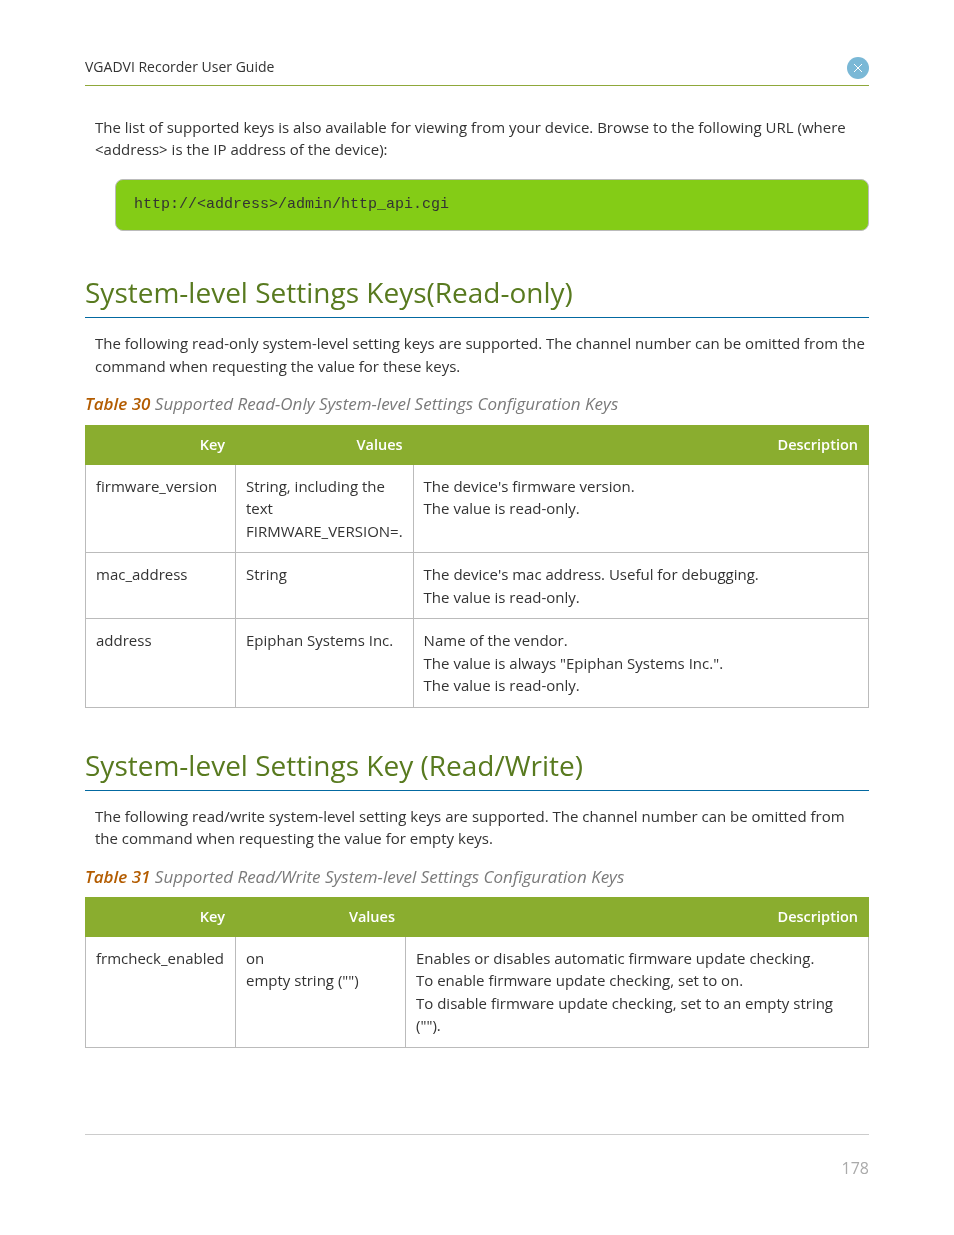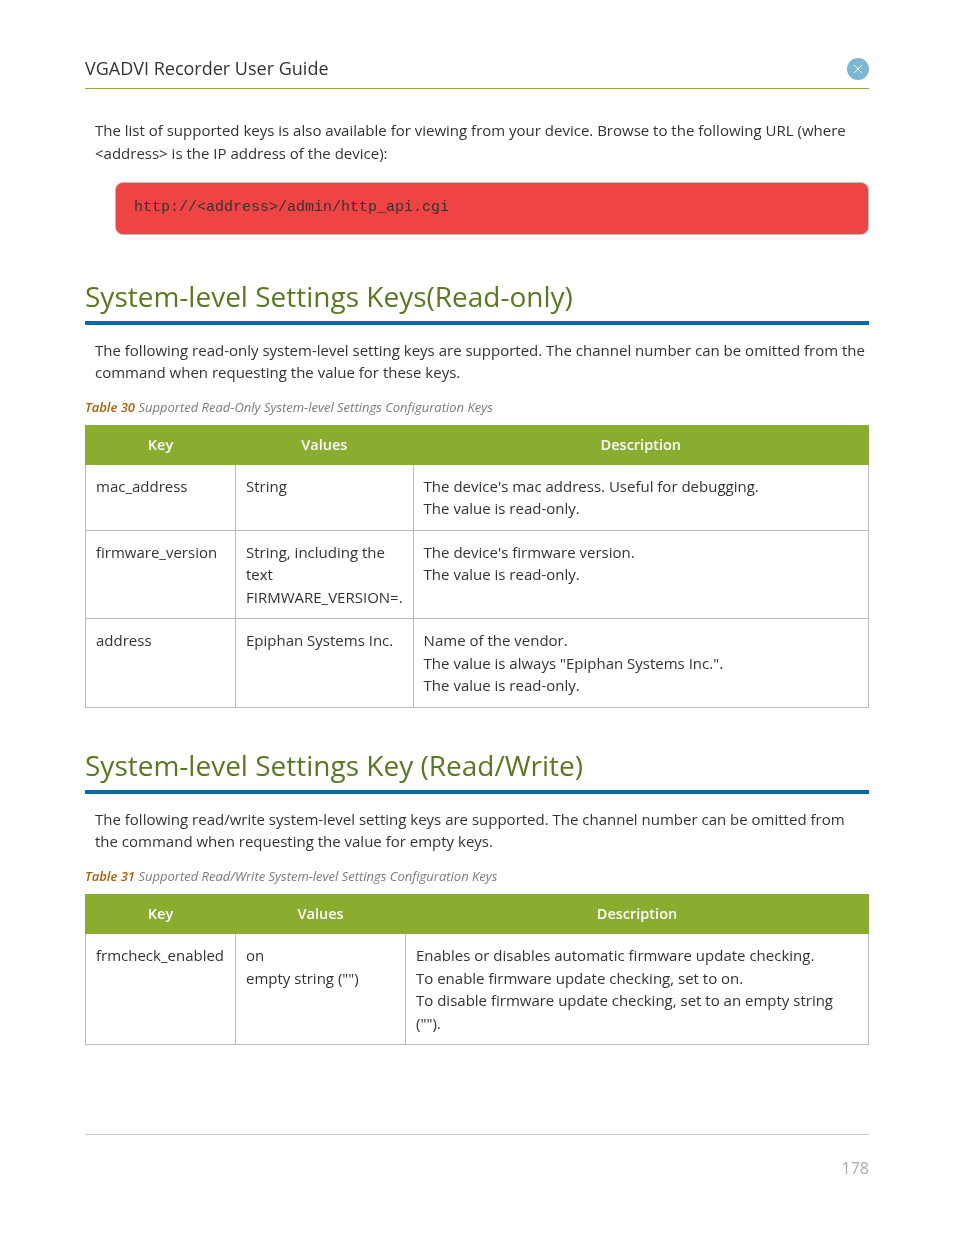--- a/index.html
+++ b/index.html
@@ -15,66 +15,66 @@
     line-height: 1.5;
   }
   .header-row {
     display: flex;
     justify-content: space-between;
     align-items: center;
     border-bottom: 1px solid #8fa83a;
     padding-bottom: 6px;
     margin-bottom: 30px;
   }
-  .header-left, .header-right { font-size: 18px; color: #333; }
+  .header-left, .header-right { font-size: 14px; color: #333; }
   .logo-badge {
     width: 22px; height: 22px;
     border-radius: 50%;
     background: #7ab8d6;
     display: inline-flex; align-items:center; justify-content:center;
     margin-left:8px;
     vertical-align: middle;
   }
   .logo-badge svg { width:12px; height:12px; }
   .intro { margin: 4px 0 18px 10px; color:#333; }
   .code-box {
     margin: 0 0 40px 30px;
     border: 1px solid #bbb;
     border-radius: 8px;
-    background: #ef4444;
+    background: #84cc16;
     padding: 14px 18px;
     font-family: "Courier New", monospace;
     font-size: 15px;
     color:#333;
   }
   h2.section {
     font-size: 28px;
     font-weight: 400;
     color: #587a1f;
-    border-bottom: 4px solid #0369a1;
+    border-bottom: 1px solid #0369a1;
     padding-bottom: 4px;
     margin-bottom: 14px;
   }
   .section-intro { margin: 0 0 14px 10px; }
   .table-caption {
-    font-size: 13px;
+    font-size: 17px;
     font-style: italic;
     color: #7a7a7a;
     margin: 0 0 8px 0;
   }
   .table-caption .tc-label { color: #b35c00; font-weight: 600; font-style: italic; }
   table {
     width: 100%;
     border-collapse: collapse;
     margin-bottom: 36px;
   }
   th {
     background: #8aad2f;
     color: #fff;
-    text-align: center;
+    text-align: right;
     font-weight: 600;
     font-size: 14.5px;
     padding: 8px 10px;
     border: 1px solid #8aad2f;
   }
   td {
     border: 1px solid #bbb;
     padding: 10px 10px;
     vertical-align: top;
     font-size: 15px;
@@ -127,36 +127,36 @@
 <table>
   <thead>
     <tr>
       <th class="col-key">Key</th>
       <th class="col-val">Values</th>
       <th>Description</th>
     </tr>
   </thead>
   <tbody id="tbody1">
       <tr>
+        <td style="word-break: break-word;">firmware_version</td>
+        <td>
+          <span class="line">String, including the text FIRMWARE_VERSION=.</span>
+        </td>
+        <td>
+          <span class="line">The device's firmware version.</span>
+          <span class="line">The value is read-only.</span>
+        </td>
+      </tr>
+      <tr>
         <td style="word-break: break-word;">mac_address</td>
         <td>
           <span class="line">String</span>
         </td>
         <td>
           <span class="line">The device's mac address. Useful for debugging.</span>
-          <span class="line">The value is read-only.</span>
-        </td>
-      </tr>
-      <tr>
-        <td style="word-break: break-word;">firmware_version</td>
-        <td>
-          <span class="line">String, including the text FIRMWARE_VERSION=.</span>
-        </td>
-        <td>
-          <span class="line">The device's firmware version.</span>
           <span class="line">The value is read-only.</span>
         </td>
       </tr>
       <tr>
         <td style="word-break: break-word;">address</td>
         <td>
           <span class="line">Epiphan Systems Inc.</span>
         </td>
         <td>
           <span class="line">Name of the vendor.</span>

